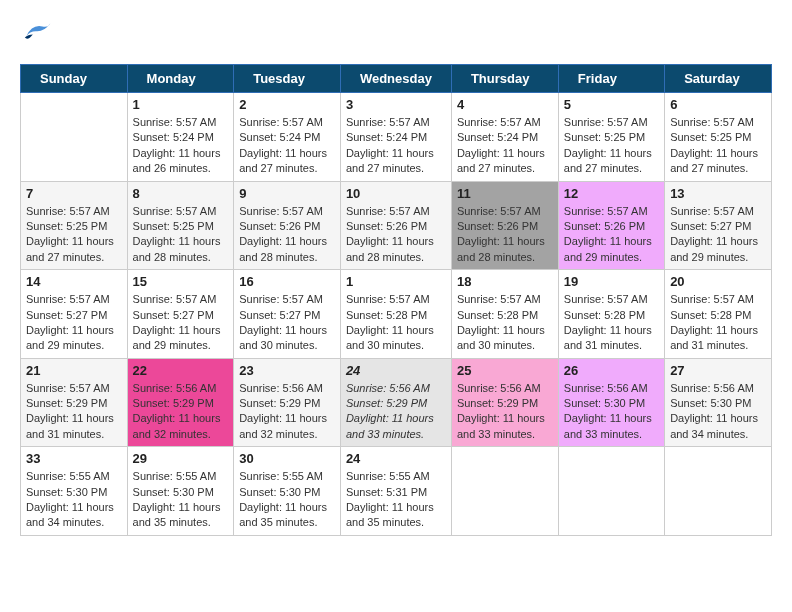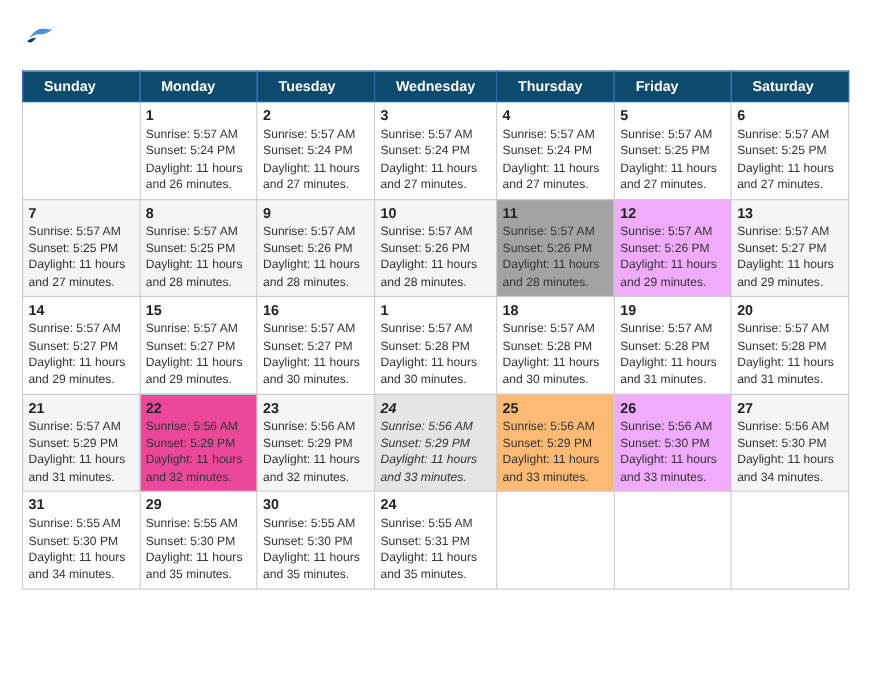--- a/index.html
+++ b/index.html
@@ -210,36 +210,36 @@
           <div class="day-info">Sunrise: 5:56 AM<br>Sunset: 5:29 PM<br>Daylight: 11 hours<br>and 32 minutes.</div>
         </td>
         <td style="background: rgb(245, 245, 245);">
           <span class="day-num">23</span>
           <div class="day-info">Sunrise: 5:56 AM<br>Sunset: 5:29 PM<br>Daylight: 11 hours<br>and 32 minutes.</div>
         </td>
         <td style="background: #e5e5e5; font-style: italic;">
           <span class="day-num">24</span>
           <div class="day-info">Sunrise: 5:56 AM<br>Sunset: 5:29 PM<br>Daylight: 11 hours<br>and 33 minutes.</div>
         </td>
-        <td style="background: #fdba74;">
+        <td style="background: #f9a8d4;">
           <span class="day-num">25</span>
           <div class="day-info">Sunrise: 5:56 AM<br>Sunset: 5:29 PM<br>Daylight: 11 hours<br>and 33 minutes.</div>
         </td>
         <td style="background: #f0abfc;">
           <span class="day-num">26</span>
           <div class="day-info">Sunrise: 5:56 AM<br>Sunset: 5:30 PM<br>Daylight: 11 hours<br>and 33 minutes.</div>
         </td>
         <td style="background: rgb(245, 245, 245);">
           <span class="day-num">27</span>
           <div class="day-info">Sunrise: 5:56 AM<br>Sunset: 5:30 PM<br>Daylight: 11 hours<br>and 34 minutes.</div>
         </td>
       </tr>
       <tr>
         <td>
-          <span class="day-num">31</span>
+          <span class="day-num">33</span>
           <div class="day-info">Sunrise: 5:55 AM<br>Sunset: 5:30 PM<br>Daylight: 11 hours<br>and 34 minutes.</div>
         </td>
         <td>
           <span class="day-num">29</span>
           <div class="day-info">Sunrise: 5:55 AM<br>Sunset: 5:30 PM<br>Daylight: 11 hours<br>and 35 minutes.</div>
         </td>
         <td>
           <span class="day-num">30</span>
           <div class="day-info">Sunrise: 5:55 AM<br>Sunset: 5:30 PM<br>Daylight: 11 hours<br>and 35 minutes.</div>
         </td>

